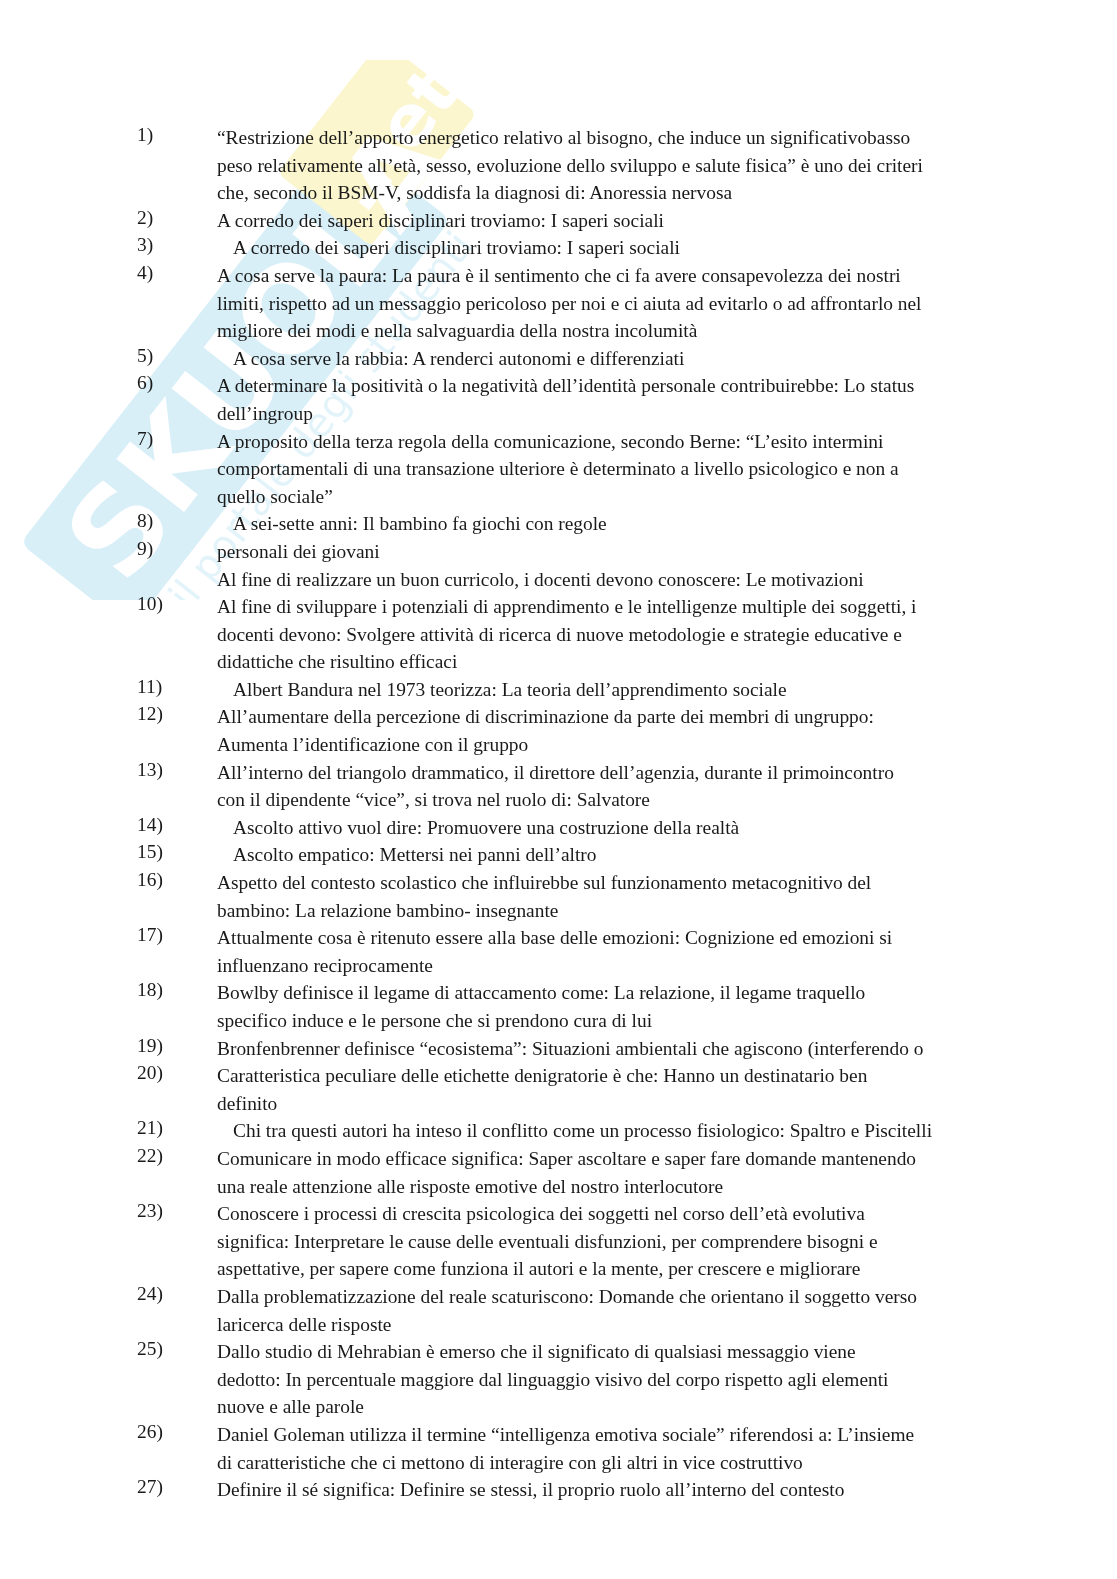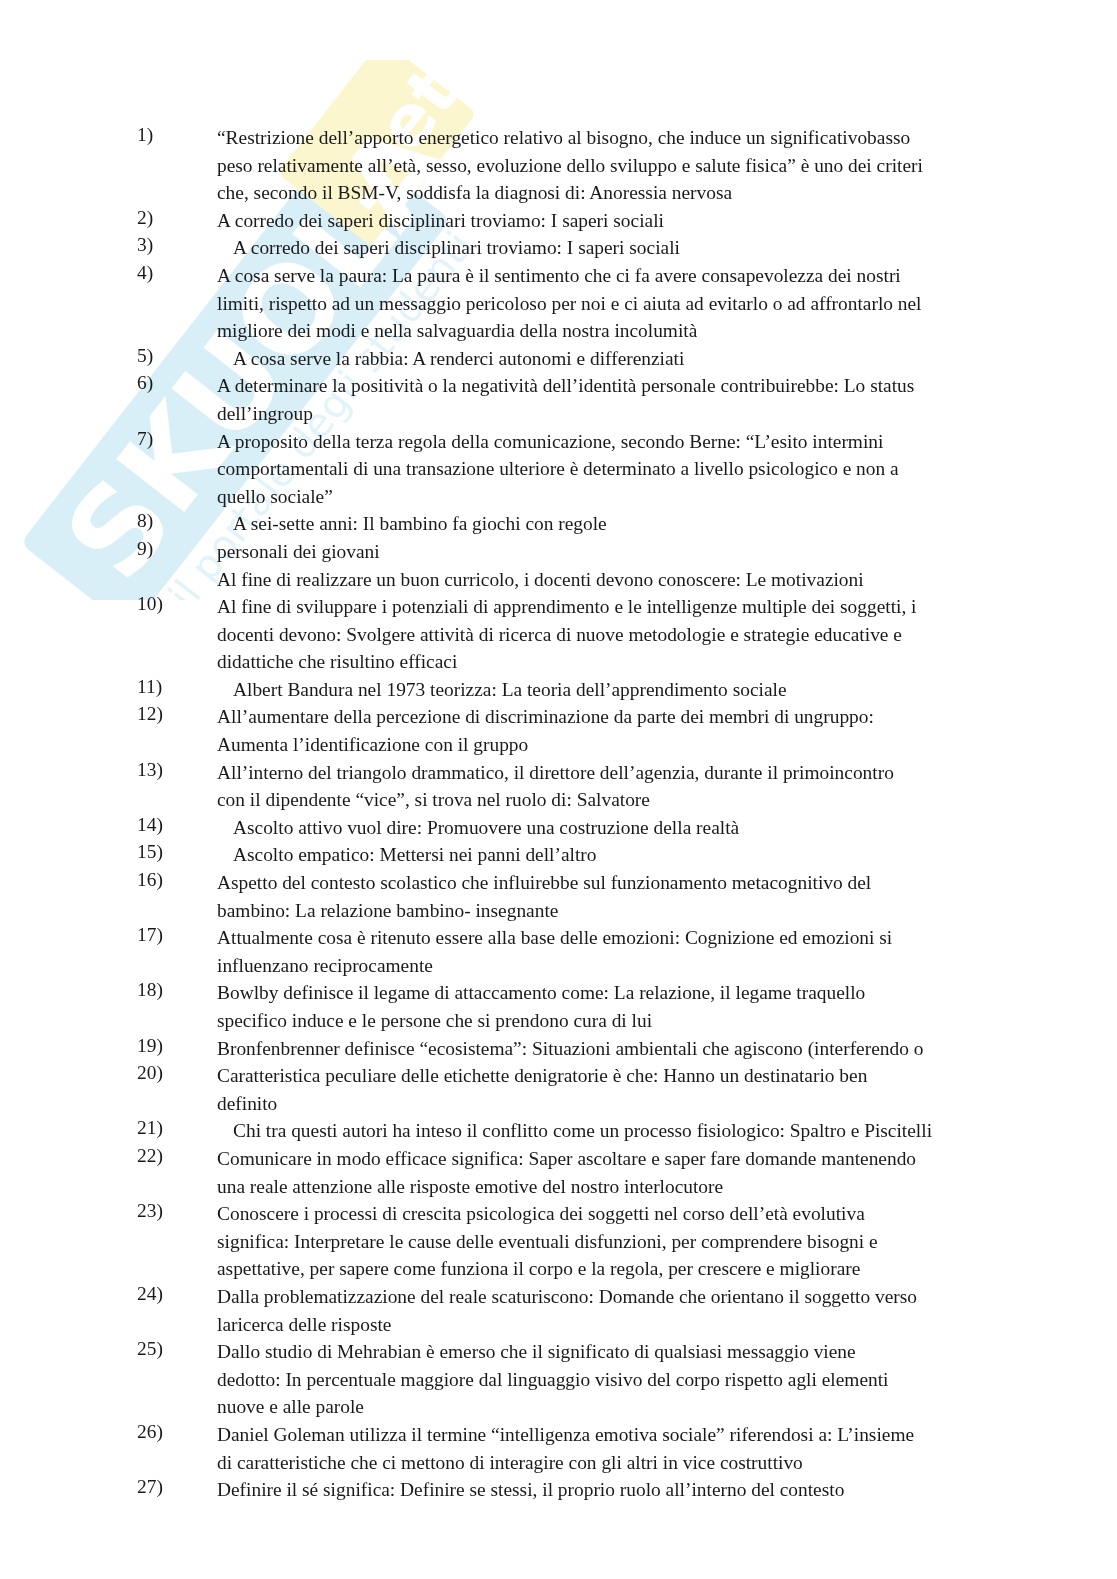--- a/index.html
+++ b/index.html
@@ -131,21 +131,21 @@
       </div>
       <div class="item">
         <span class="num">22)</span>
         <span class="line">Comunicare in modo efficace significa: Saper ascoltare e saper fare domande mantenendo</span>
         <span class="line">una reale attenzione alle risposte emotive del nostro interlocutore</span>
       </div>
       <div class="item">
         <span class="num">23)</span>
         <span class="line">Conoscere i processi di crescita psicologica dei soggetti nel corso dell’età evolutiva</span>
         <span class="line">significa: Interpretare le cause delle eventuali disfunzioni, per comprendere bisogni e</span>
-        <span class="line">aspettative, per sapere come funziona il corpo e la regola, per crescere e migliorare</span>
+        <span class="line">aspettative, per sapere come funziona il autori e la mente, per crescere e migliorare</span>
       </div>
       <div class="item">
         <span class="num">24)</span>
         <span class="line">Dalla problematizzazione del reale scaturiscono: Domande che orientano il soggetto verso</span>
         <span class="line">laricerca delle risposte</span>
       </div>
       <div class="item">
         <span class="num">25)</span>
         <span class="line">Dallo studio di Mehrabian è emerso che il significato di qualsiasi messaggio viene</span>
         <span class="line">dedotto: In percentuale maggiore dal linguaggio visivo del corpo rispetto agli elementi</span>

